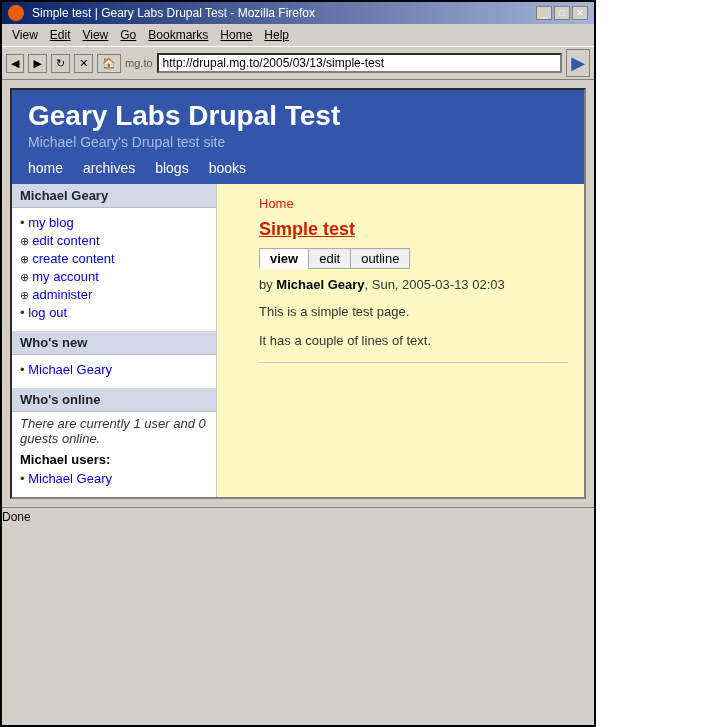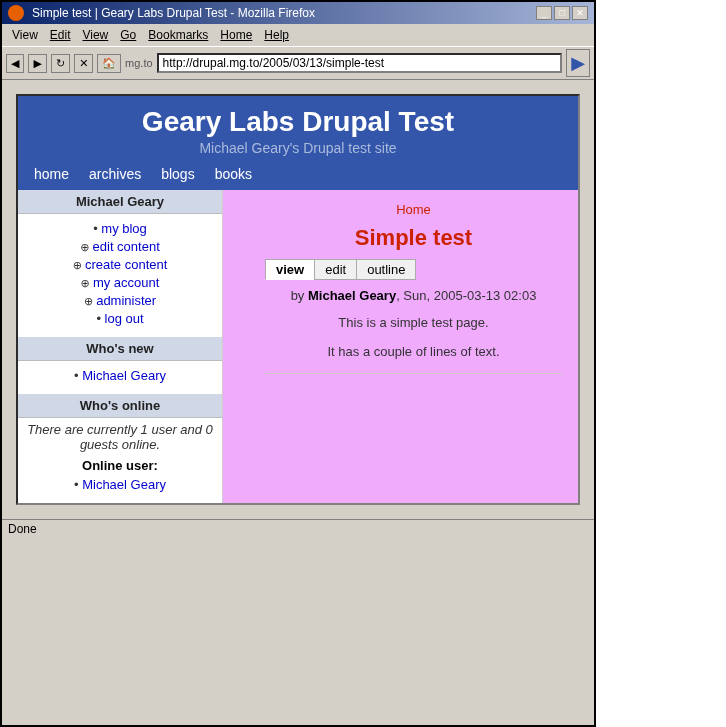--- a/index.html
+++ b/index.html
@@ -72,24 +72,23 @@
     }
     .address-input {
       flex: 1;
       border: 2px inset #808080;
       padding: 1px 4px;
       font-size: 12px;
     }
 
     
     .site-wrapper {
-      background: #f0abfc;
+      background: #fef9c3;
       border: 2px inset #808080;
-      margin: 14px;
-      text-align: center;
+      margin: 8px;
     }
     .site-header {
       background: #3355aa;
       padding: 10px 16px 6px 16px;
     }
     .site-title {
       color: white;
       font-size: 28px;
       font-weight: bold;
     }
@@ -164,23 +163,24 @@
       font-size: 13px;
       color: #333;
       margin-bottom: 8px;
     }
     .breadcrumb a {
       color: #cc2200;
       text-decoration: none;
     }
     .page-title {
       color: #cc2200;
-      font-size: 22px;
+      font-size: 18px;
       font-weight: bold;
       margin-bottom: 8px;
+      text-decoration: underline;
     }
     .tabs {
       display: flex;
       margin-bottom: 8px;
     }
     .tab {
       border: 1px solid #aaa;
       padding: 2px 10px;
       font-size: 13px;
       cursor: pointer;
@@ -213,21 +213,21 @@
     .separator {
       border: none;
       border-top: 1px solid #ccc;
       margin: 10px 0;
     }
 
     
     .status-bar {
       background: #d4d0c8;
       border-top: 1px solid #808080;
-      padding: 2px 6px;
+      padding: 2px 0;
       font-size: 12px;
       display: flex;
     }
 
     
     .ff-icon {
       width: 16px; height: 16px;
       background: #e66000;
       border-radius: 50%;
       display: inline-block;
@@ -305,21 +305,21 @@
         </div>
 
         <div class="sidebar-section-title">Who's new</div>
         <div class="sidebar-content">
           <a class="sidebar-link">Michael Geary</a>
         </div>
 
         <div class="sidebar-section-title">Who's online</div>
         <div class="sidebar-content">
           <p style="font-size:13px; color:#333; margin-bottom:6px;font-style:italic;">There are currently 1 user and 0 guests online.</p>
-          <p style="font-size:13px; font-weight:bold; margin-bottom:4px;"><span>Online user:</span></p>
+          <p style="font-size:13px; font-weight:bold; margin-bottom:4px;"><span>Michael users:</span></p>
           <a class="sidebar-link">Michael Geary</a>
         </div>
       </div>
 
       <div class="main-content">
         <div class="breadcrumb">
           <a style="color: rgb(204, 34, 0); text-decoration: none;">Home</a>
         </div>
         <div class="page-title">Simple test</div>
 

